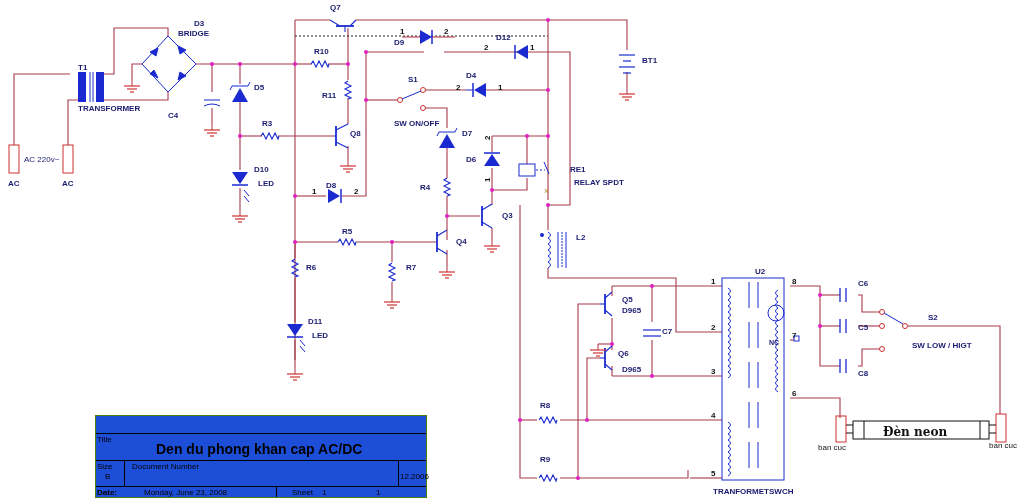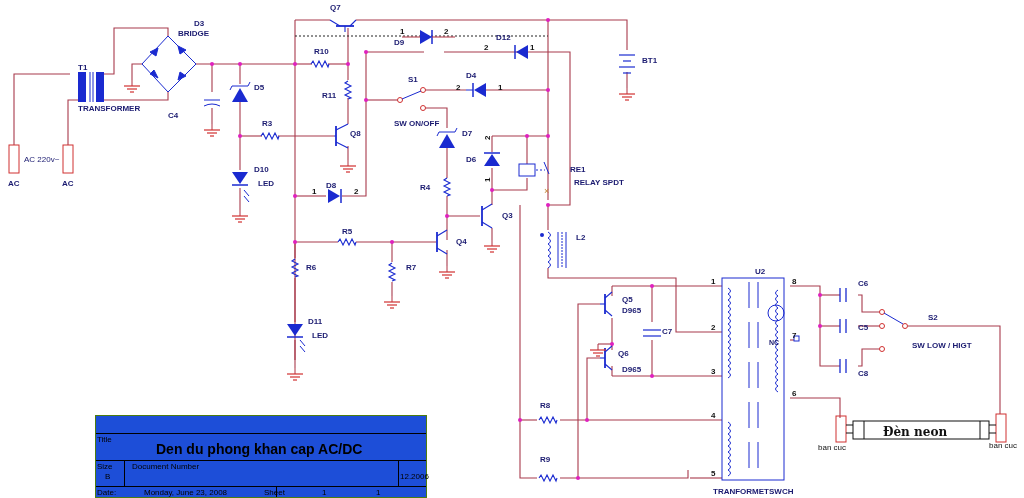--- a/index.html
+++ b/index.html
@@ -440,19 +440,19 @@
   <div class="ln" style="left:28px;top:44px;width:1px;height:26px;"></div>
   <div class="ln" style="left:302px;top:44px;width:1px;height:26px;"></div>
   <div class="ln" style="left:180px;top:70px;width:1px;height:11px;"></div>
   <div class="small" style="left:1px;top:19px;">Title</div>
   <div class="title">Den du phong khan cap  AC/DC</div>
   <div class="small" style="left:1px;top:46px;text-align:right;">Size</div>
   <div class="small" style="left:9px;top:56px;">B</div>
   <div class="small" style="left:36px;top:46px;text-align:right;">Document Number</div>
   <div class="small" style="left:304px;top:46px;margin-top:48px;">Rev</div>
   <div class="small" style="left:304px;top:56px;">12.2006</div>
-  <div class="small" style="left:1px;top:72px;">Date:</div>
+  <div class="small" style="left:1px;top:72px;font-weight:bold;">Date:</div>
   <div class="small" style="left:48px;top:72px;">Monday, June 23, 2008</div>
-  <div class="small" style="left:168px;top:72px;text-align:center;">Sheet</div>
+  <div class="small" style="left:196px;top:72px;text-align:center;">Sheet</div>
   <div class="small" style="left:226px;top:72px;">1</div>
   <div class="small" style="left:252px;top:72px;margin-top:8px;">of</div>
   <div class="small" style="left:280px;top:72px;">1</div>
 </div>
 
 </body></html>

